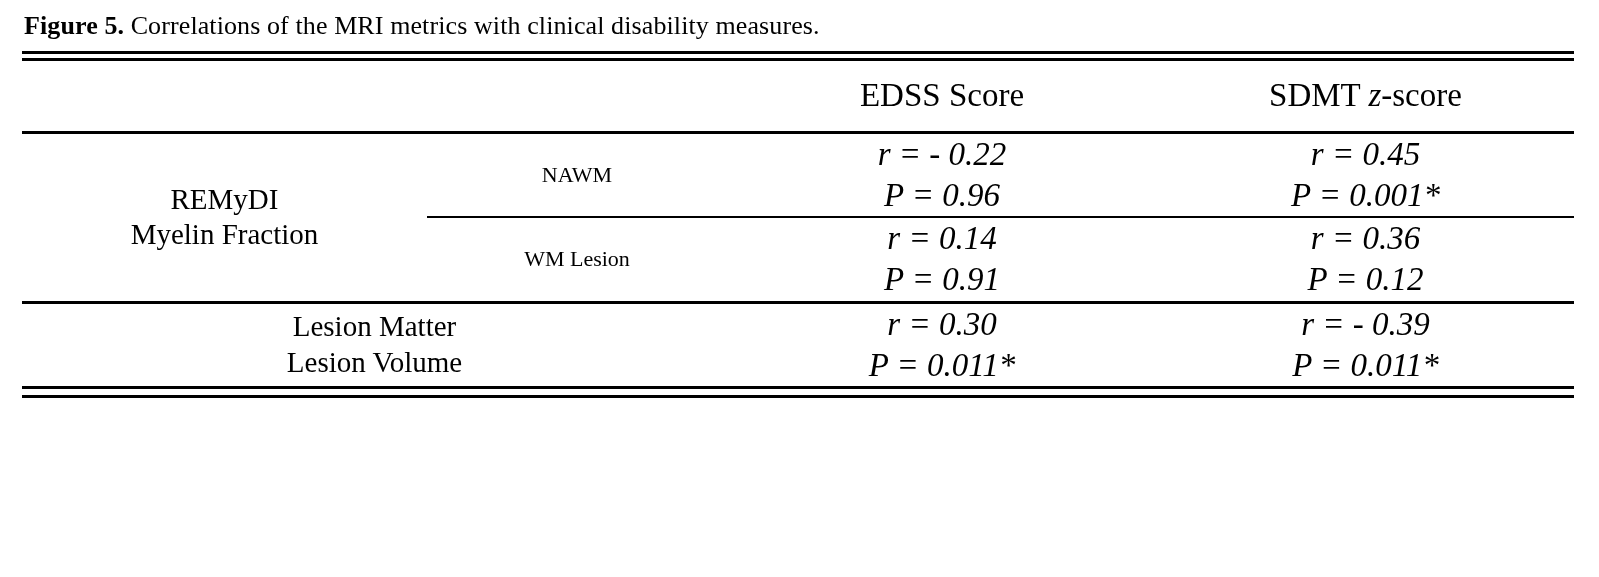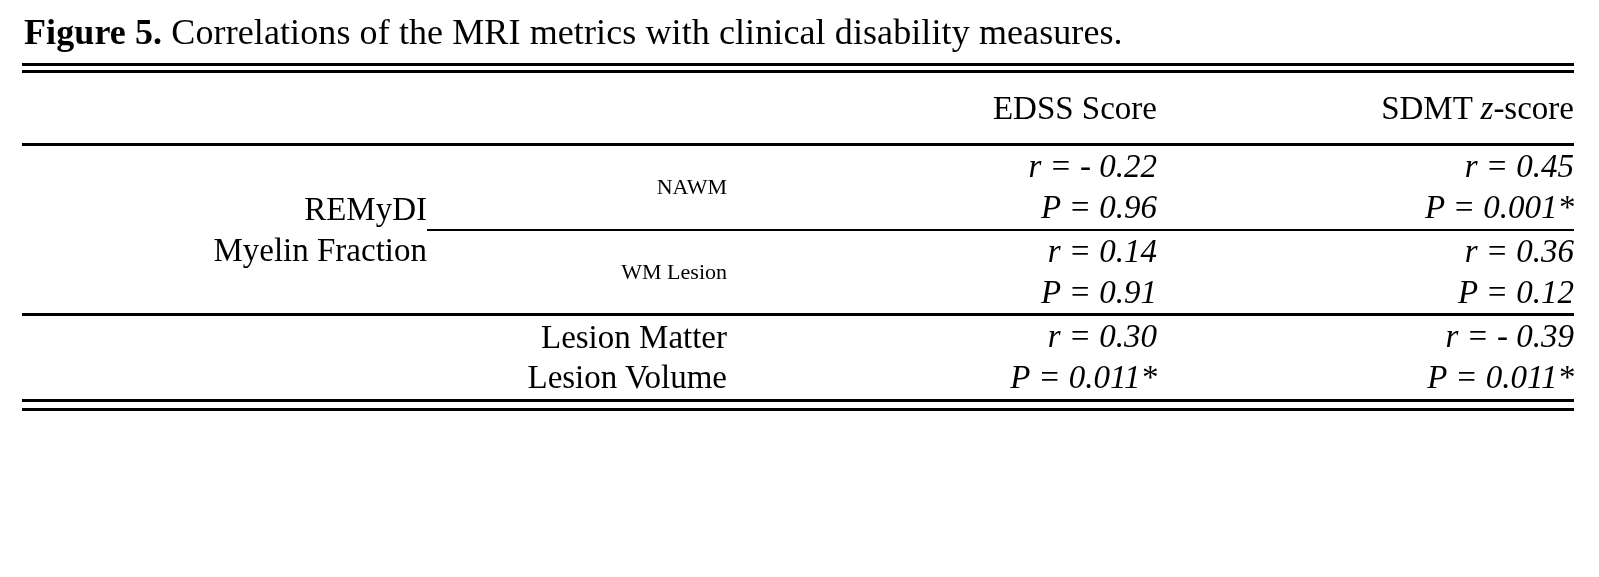--- a/index.html
+++ b/index.html
@@ -15,41 +15,40 @@
     overflow: hidden;
   }
   .page {
     position: relative;
     width: 1599px;
     height: 577px;
     box-sizing: border-box;
     padding: 10px 22px 0 22px;
   }
   .caption {
-    font-size: 36px;
+    font-size: 26px;
     line-height: 1.25;
     white-space: nowrap;
     letter-spacing: 0.1px;
     padding-left: 2px;
   }
   .caption .caption-label {
     font-weight: bold;
   }
   table.figure-table {
     width: 1552px;
     border-collapse: collapse;
     table-layout: fixed;
     margin-top: 8px;
   }
   table.figure-table td,
   table.figure-table th {
     padding: 0;
     vertical-align: middle;
     font-weight: normal;
-    text-align: right;
   }
   
   col.c1 { width: 405px; }
   col.c2 { width: 300px; }
   col.c3 { width: 430px; }
   col.c4 { width: 417px; }
 
   
   .rule-double-top {
     height: 0;
@@ -72,21 +71,21 @@
   .hdr {
     font-size: 33px;
     font-weight: bold;
     text-align: center;
     height: 70px;
     white-space: nowrap;
   }
   .hdr .ital { font-style: italic; }
 
   .rowlabel {
-    font-size: 33px;
+    font-size: 29px;
     font-weight: bold;
     text-align: center;
     line-height: 1.22;
     white-space: nowrap;
     margin-top: 48px;
   }
   .sublabel {
     font-size: 22px;
     text-align: center;
     white-space: nowrap;

